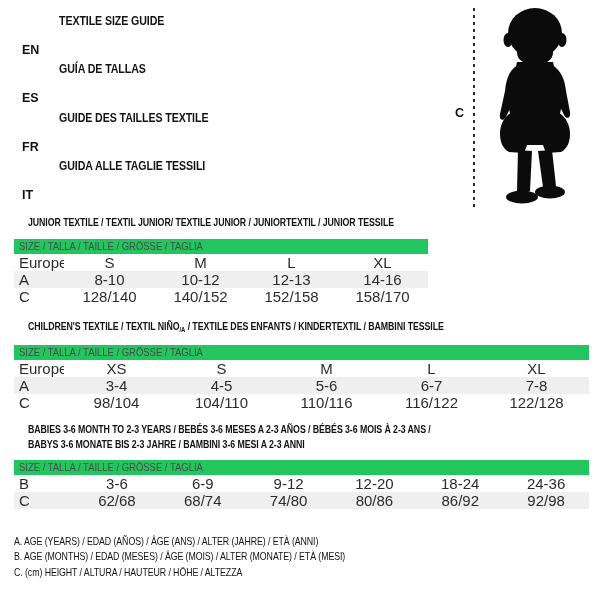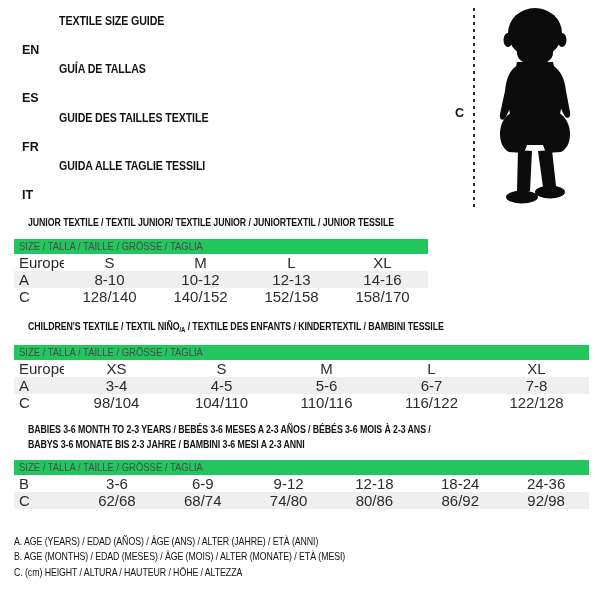--- a/index.html
+++ b/index.html
@@ -168,21 +168,21 @@
     <div class="size-bar">
       <span class="cond90">SIZE / TALLA / TAILLE / GRÖSSE / TAGLIA</span>
     </div>
     <table>
         <tbody>
           <tr>
             <td class="row-label">B</td>
             <td>3-6</td>
             <td>6-9</td>
             <td>9-12</td>
-            <td>12-18</td>
+            <td>12-20</td>
             <td>18-24</td>
             <td>24-36</td>
           </tr>
           <tr>
             <td class="row-label">C</td>
             <td>62/68</td>
             <td>68/74</td>
             <td>74/80</td>
             <td>80/86</td>
             <td>86/92</td>

